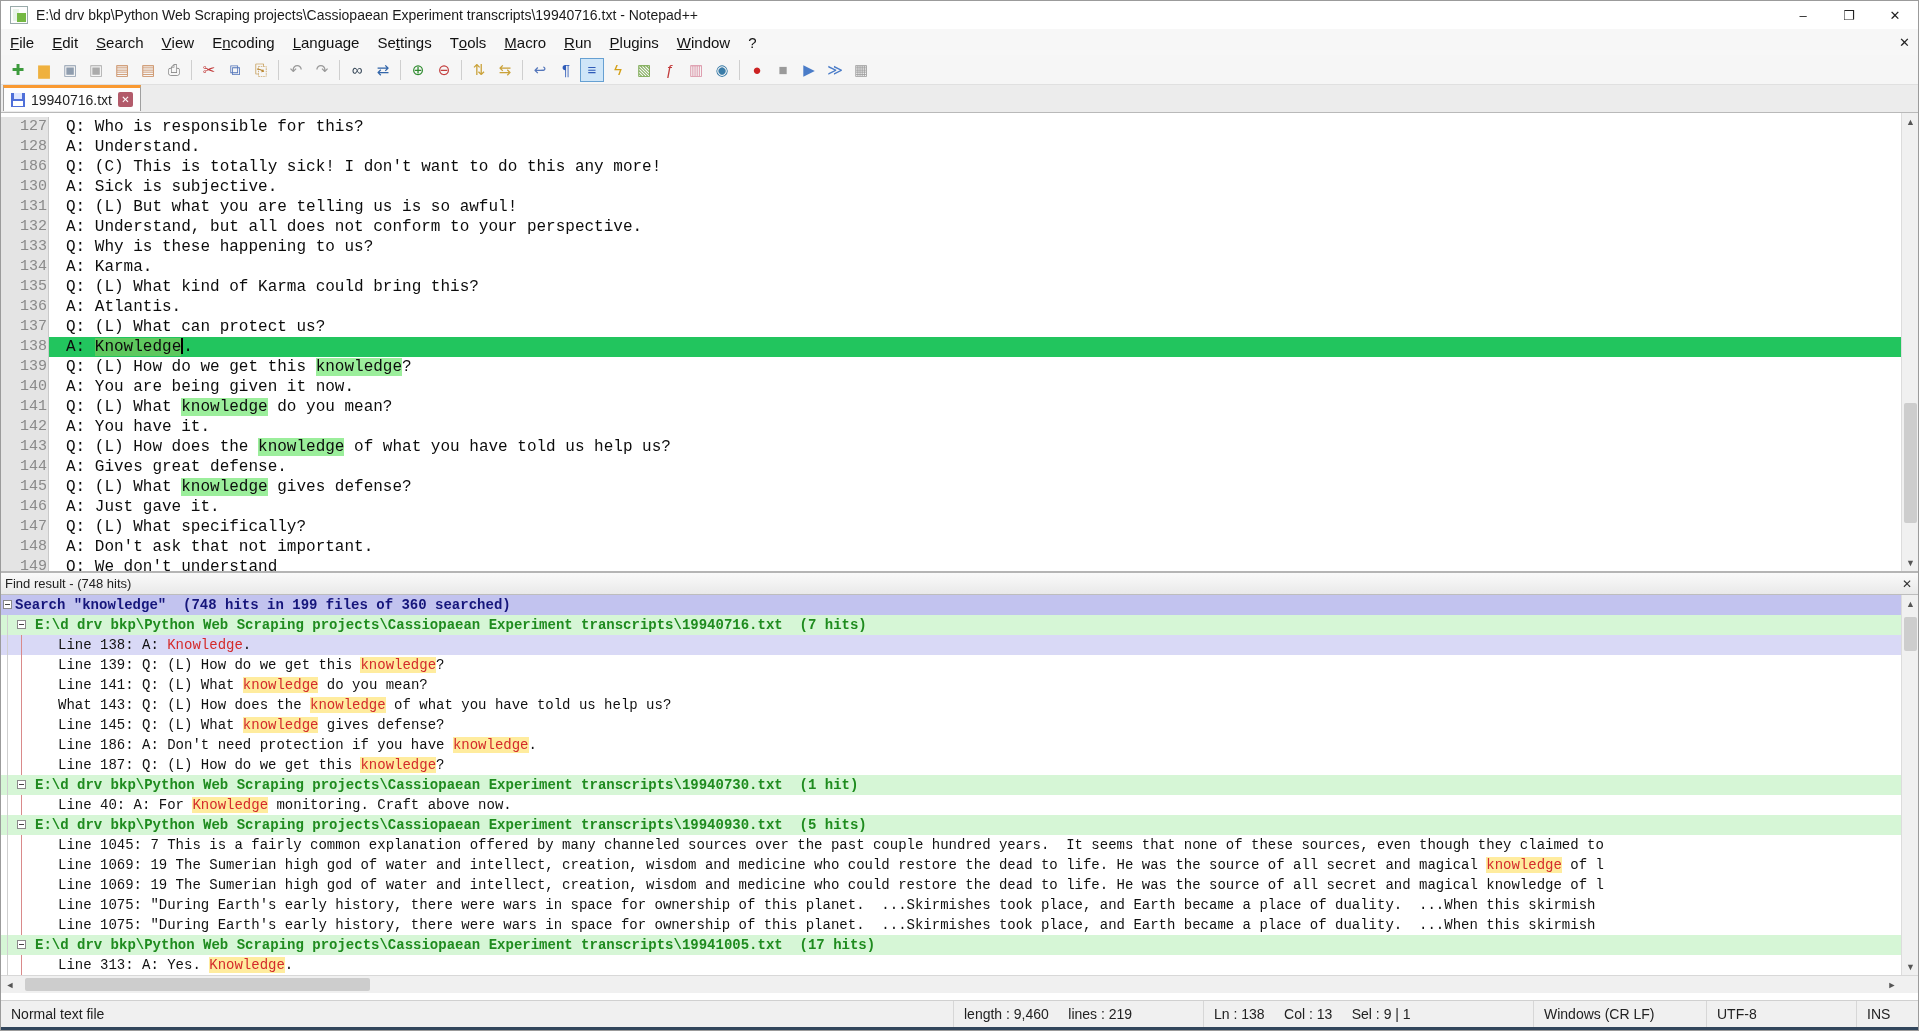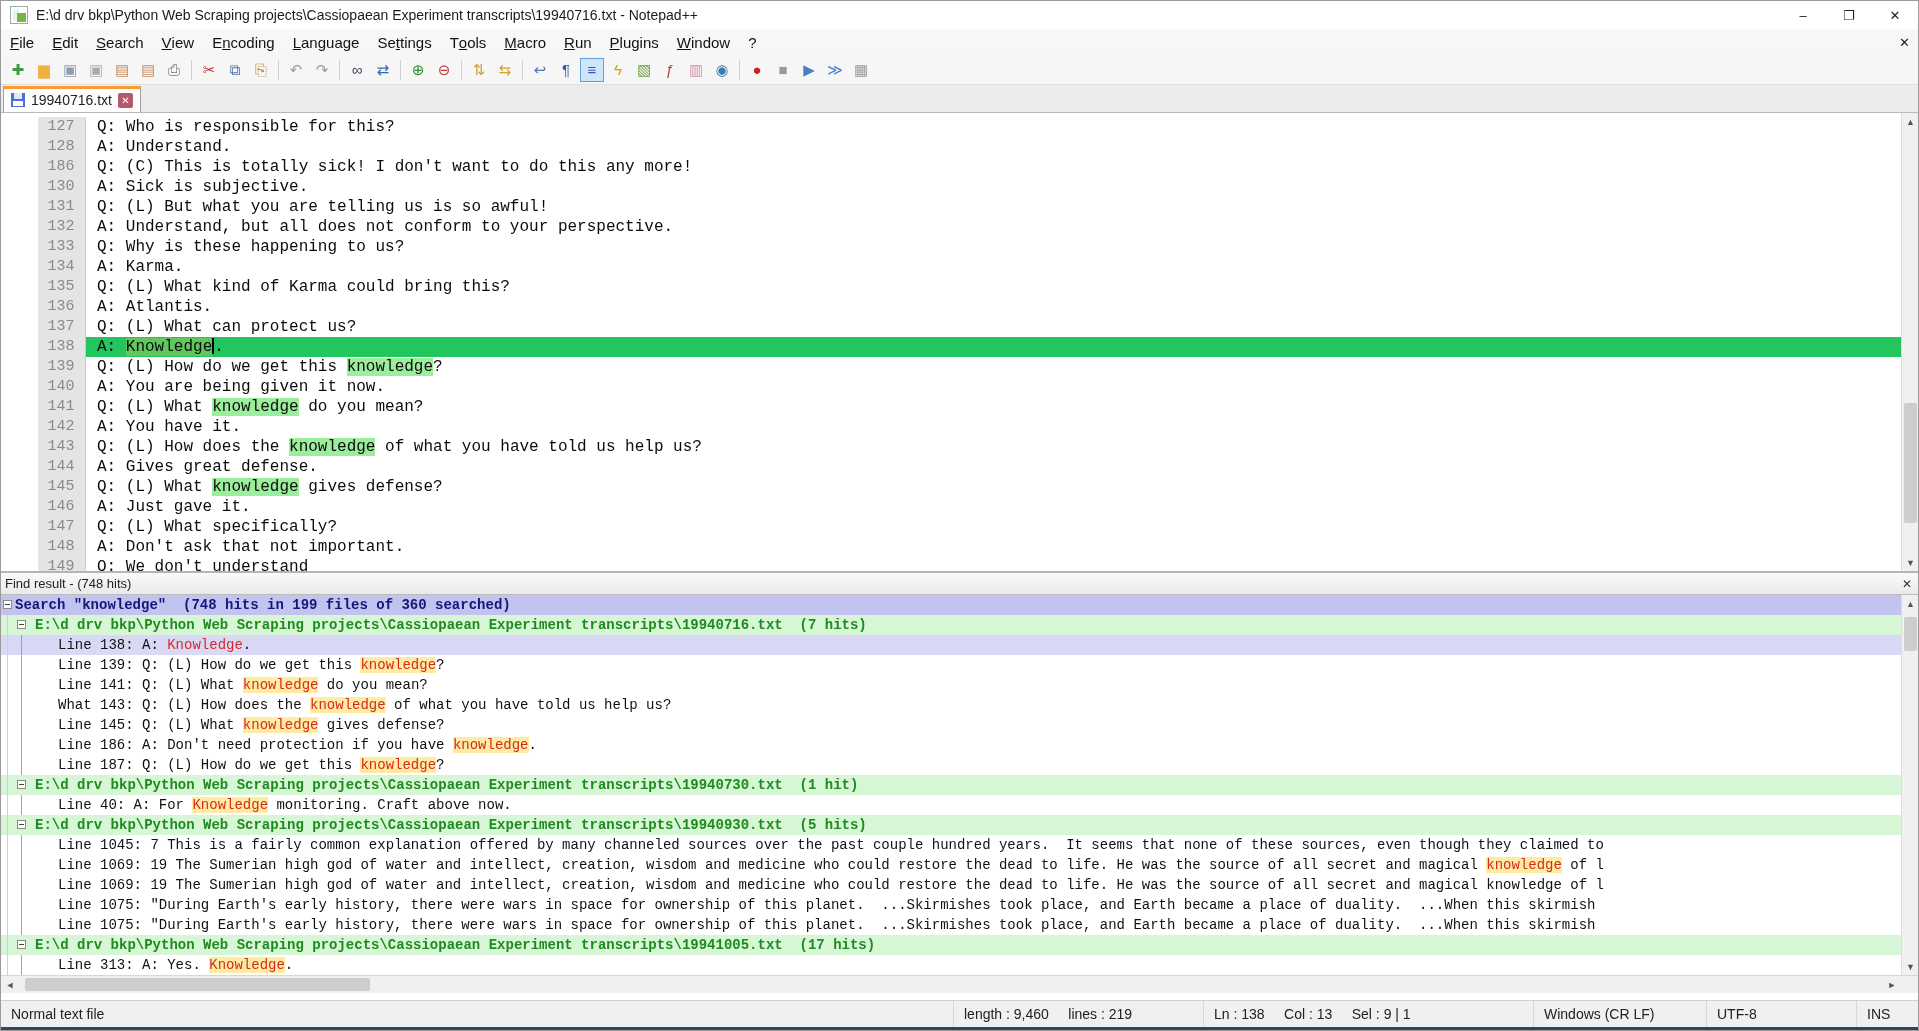--- a/index.html
+++ b/index.html
@@ -23,33 +23,33 @@
   .menu-item u { text-decoration:underline; }
   .menubar-x { margin-left:auto; padding:0 8px; font-size:13px; color:#222; }
 
   
   .toolbar { height:30px; background:#f6f6f6; border-bottom:1px solid #e0e0e0; display:flex; align-items:center; padding-left:4px; flex:0 0 auto; }
   .tbtn { width:24px; height:24px; margin:0 1px; display:flex; align-items:center; justify-content:center; font-size:15px; border:1px solid transparent; }
   .tbtn.pressed { background:#cfe6f8; border:1px solid #66a0d2; }
   .tsep { width:1px; height:20px; background:#cfcfcf; margin:0 4px; }
 
   
-  .tabbar { height:28px; background:#ececec; border-bottom:1px solid #b9b9b9; display:flex; align-items:center; padding-left:2px; flex:0 0 auto; }
+  .tabbar { height:28px; background:#ececec; border-bottom:1px solid #b9b9b9; display:flex; align-items:flex-start; padding-left:2px; flex:0 0 auto; }
   .tab { height:26px; background:#fdfdfd; border:1px solid #9f9f9f; border-bottom:none; border-top:3px solid #fa9a32; display:flex; align-items:center; padding:0 7px; font-size:14px; color:#222; gap:6px; }
   .tab-save-icon { width:14px; height:14px; background:#4f6fd8; position:relative; }
   .tab-save-icon::before { content:""; position:absolute; left:3px; top:0; right:3px; height:6px; background:#dfe7ff; }
   .tab-save-icon::after { content:""; position:absolute; left:2px; bottom:1px; right:2px; height:5px; background:#ffffff; }
   .tab-close { width:15px; height:15px; background:#b25a6a; color:#fff; font-size:10px; display:flex; align-items:center; justify-content:center; border-radius:2px; }
 
   
   .editor { height:460px; position:relative; background:#fff; overflow:hidden; flex:0 0 auto; border-bottom:2px solid #b5b5b5; }
   .editor-lines { position:absolute; left:0; top:0; right:17px; padding-top:4px; }
   .eline { display:flex; height:20px; line-height:20px; font-family:"Liberation Mono","DejaVu Sans Mono",monospace; font-size:16px; color:#0c0c0c; white-space:pre; }
-  .lnum { flex:0 0 48px; text-align:center; padding-right:1px; background:#e4e4e4; color:#8a8a8a; border-right:1px solid #c9c9c9; font-size:15px;margin-left:37px; }
-  .ltext { padding-left:11px; flex:1; }
+  .lnum { flex:0 0 48px; text-align:right; padding-right:1px; background:#e4e4e4; color:#8a8a8a; border-right:1px solid #c9c9c9; font-size:15px; }
+  .ltext { padding-left:17px; flex:1; }
   .eline.cur .ltext { background:#22c55e; }
   .seg-sel { background:#5ec85e; }
   .seg-mark { background:#9bee9b; }
   .caret { display:inline-block; width:2px; height:16px; background:#000; vertical-align:-3px; }
   .vscroll { position:absolute; right:0; top:0; bottom:0; width:17px; background:#f0f0f0; border-left:1px solid #dcdcdc; }
   .sarrow { position:absolute; left:0; width:17px; height:17px; font-size:9px; color:#555; display:flex; align-items:center; justify-content:center; }
   .vthumb { position:absolute; left:2px; width:13px; background:#cdcdcd; border-radius:2px; }
 
   
   .fp-title { height:22px; background:linear-gradient(#fafafa,#e9e9e9); border-bottom:1px solid #bdbdbd; display:flex; align-items:center; font-size:13px; color:#222; padding-left:4px; flex:0 0 auto; }

